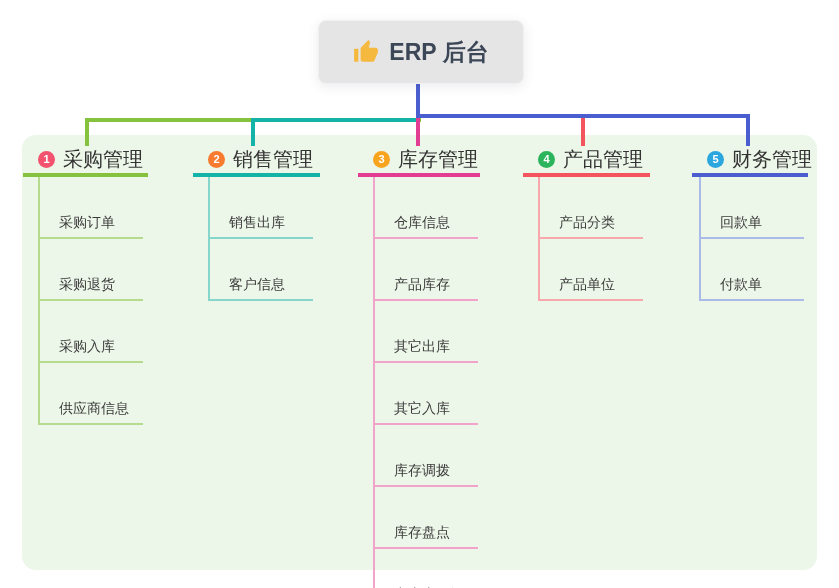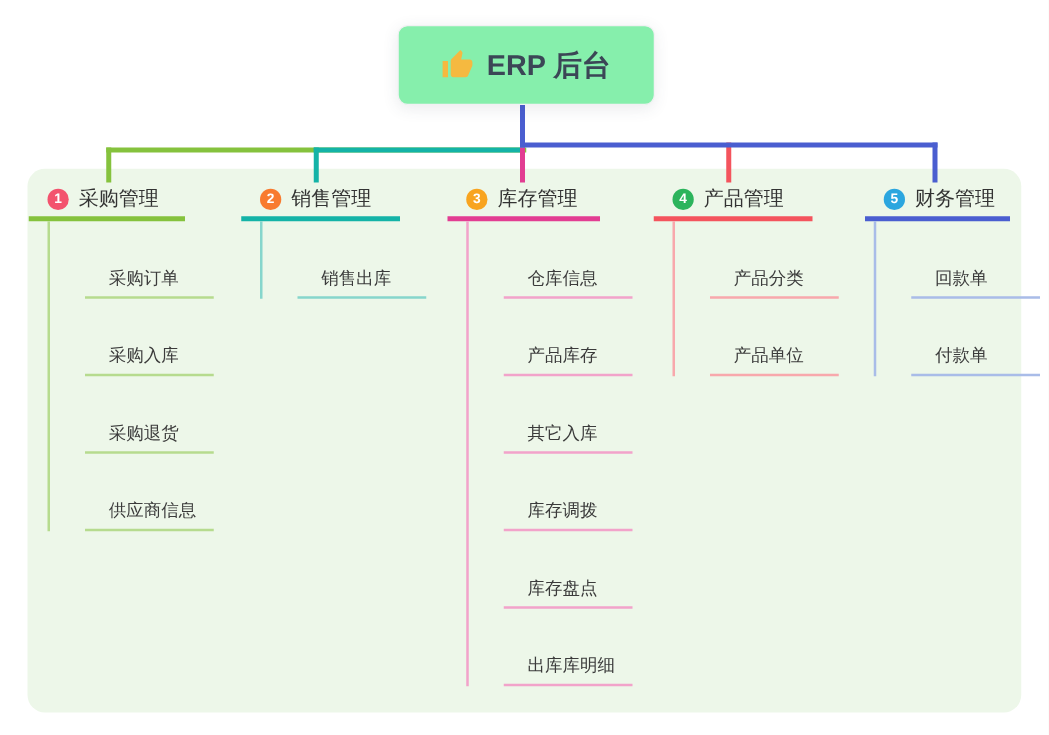--- a/index.html
+++ b/index.html
@@ -9,44 +9,44 @@
     overflow:hidden;
   }
   #canvas{position:absolute;inset:0;}
   .panel{
     position:absolute;left:22px;top:135px;width:795px;height:435px;
     border-radius:14px;
   }
   .seg{position:absolute;}
   .node-root{
     position:absolute;left:318px;top:20px;width:204px;height:62px;
-    background:#86efac;border:1px solid #f1f1f3;border-radius:8px;
+    background:#e5e5e5;border:1px solid #f1f1f3;border-radius:8px;
     box-shadow:0 3px 12px rgba(60,70,90,0.10);
     display:flex;align-items:center;justify-content:center;gap:10px;
     font-size:23px;font-weight:600;color:#3b4656;cursor:pointer;
   }
   .branch-header{
     position:absolute;top:146px;height:27px;
     display:flex;align-items:center;gap:8px;padding-left:15px;
     box-sizing:content-box;cursor:pointer;
   }
   .badge{
     width:17px;height:17px;border-radius:50%;flex:0 0 17px;
     display:flex;align-items:center;justify-content:center;
     color:#ffffff;font-size:11px;font-weight:700;line-height:1;
   }
   .branch-title{
-    font-size:16px;color:#333333;font-weight:500;white-space:nowrap;
+    font-size:20px;color:#333333;font-weight:500;white-space:nowrap;
   }
   .children{position:absolute;top:177px;}
   .child-row{
     height:55px;display:flex;align-items:flex-end;
     padding:0 14px 5px 19px;width:max-content;min-width:70px;
     box-sizing:content-box;white-space:nowrap;
-    font-size:14px;color:#3b3b3b;cursor:pointer;margin-left:28px;
+    font-size:14px;color:#3b3b3b;cursor:pointer;
   }
 </style>
 </head>
 <body>
 
 <div id="canvas">
   <div class="panel" id="panel" style="background: rgb(237, 247, 233);"></div>
   <div id="connectors">
       <div class="seg" style="left: 85px; top: 118px; width: 336px; height: 4px; background: rgb(133, 194, 61);"></div>
       <div class="seg" style="left: 85px; top: 118px; width: 4px; height: 28px; background: rgb(133, 194, 61);"></div>
@@ -66,38 +66,40 @@
     <span>ERP 后台</span>
   </div>
 
   <div id="branches">
       <div class="branch-header" style="left: 23px; width: 110px; border-bottom: 4px solid rgb(133, 194, 61);">
         <span class="badge" style="background: rgb(243, 83, 110);">1</span>
         <span class="branch-title">采购管理</span>
       </div>
       <div class="children" style="left: 38px; border-left: 2px solid rgb(182, 219, 142);">
         <div class="child-row" style="border-bottom: 2px solid rgb(182, 219, 142);">采购订单</div>
+        <div class="child-row" style="border-bottom: 2px solid rgb(182, 219, 142);">采购退货</div>
         <div class="child-row" style="border-bottom: 2px solid rgb(182, 219, 142);">采购入库</div>
-        <div class="child-row" style="border-bottom: 2px solid rgb(182, 219, 142);">采购退货</div>
         <div class="child-row" style="border-bottom: 2px solid rgb(182, 219, 142);">供应商信息</div>
       </div>
       <div class="branch-header" style="left: 193px; width: 112px; border-bottom: 4px solid rgb(20, 179, 167);">
         <span class="badge" style="background: rgb(248, 123, 47);">2</span>
         <span class="branch-title">销售管理</span>
       </div>
       <div class="children" style="left: 208px; border-left: 2px solid rgb(134, 214, 204);">
         <div class="child-row" style="border-bottom: 2px solid rgb(134, 214, 204);">销售出库</div>
+        <div class="child-row" style="border-bottom: 2px solid rgb(134, 214, 204);">客户信息</div>
       </div>
       <div class="branch-header" style="left: 358px; width: 107px; border-bottom: 4px solid rgb(226, 61, 146);">
         <span class="badge" style="background: rgb(248, 164, 31);">3</span>
         <span class="branch-title">库存管理</span>
       </div>
       <div class="children" style="left: 373px; border-left: 2px solid rgb(242, 163, 202);">
         <div class="child-row" style="border-bottom: 2px solid rgb(242, 163, 202);">仓库信息</div>
         <div class="child-row" style="border-bottom: 2px solid rgb(242, 163, 202);">产品库存</div>
+        <div class="child-row" style="border-bottom: 2px solid rgb(242, 163, 202);">其它出库</div>
         <div class="child-row" style="border-bottom: 2px solid rgb(242, 163, 202);">其它入库</div>
         <div class="child-row" style="border-bottom: 2px solid rgb(242, 163, 202);">库存调拨</div>
         <div class="child-row" style="border-bottom: 2px solid rgb(242, 163, 202);">库存盘点</div>
         <div class="child-row" style="border-bottom: 2px solid rgb(242, 163, 202);">出库库明细</div>
       </div>
       <div class="branch-header" style="left: 523px; width: 112px; border-bottom: 4px solid rgb(244, 84, 93);">
         <span class="badge" style="background: rgb(44, 180, 92);">4</span>
         <span class="branch-title">产品管理</span>
       </div>
       <div class="children" style="left: 538px; border-left: 2px solid rgb(248, 168, 172);">

